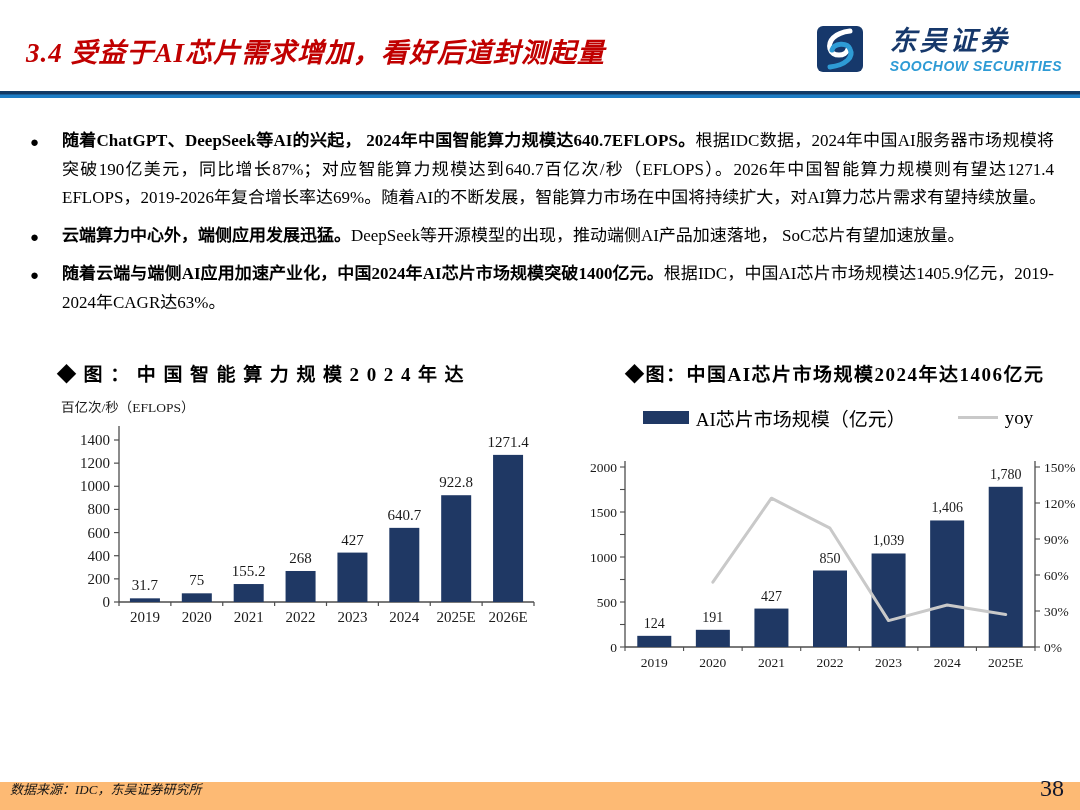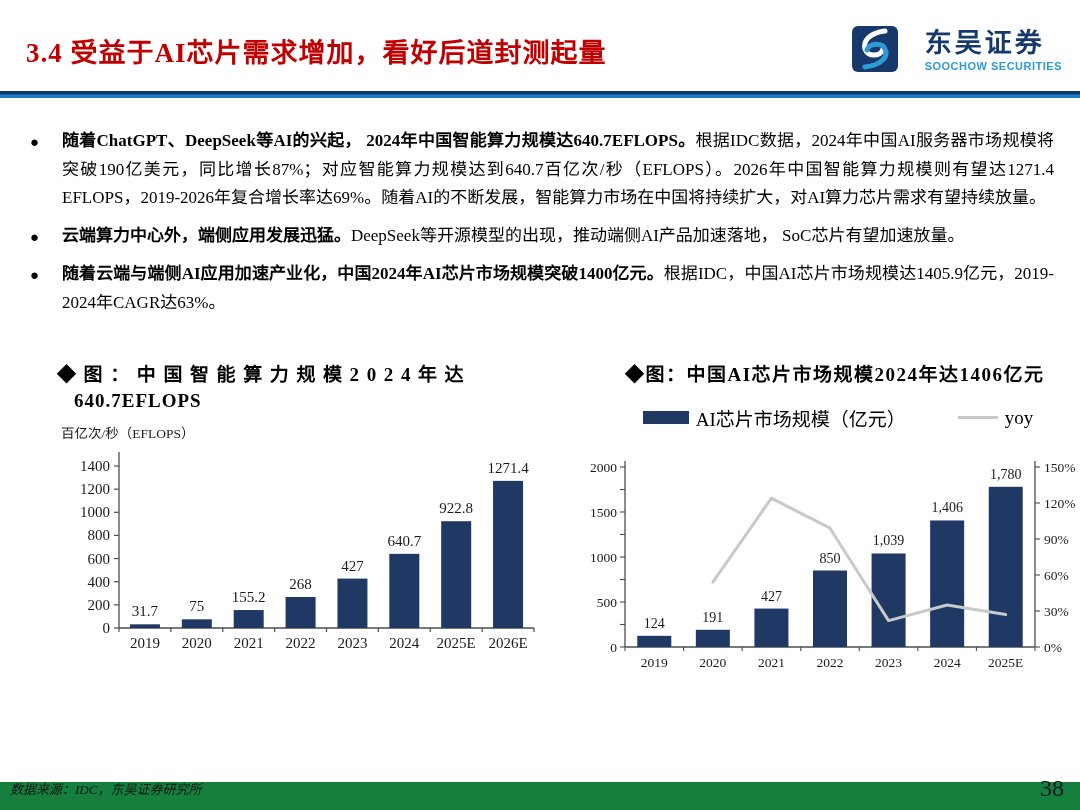--- a/index.html
+++ b/index.html
@@ -2,26 +2,26 @@
 <html lang="zh-CN"><head>
 <meta charset="utf-8">
 <style>
   * { box-sizing: border-box; }
   html,body { margin:0; padding:0; }
   body {
     width:1080px; height:810px; position:relative; overflow:hidden;
     background:#ffffff; font-family:"Liberation Serif", serif; color:#000;
   }
   
-  .header { height:91px; display:flex; align-items:center; justify-content:space-between; padding:10px 18px 0 26px; }
+  .header { height:91px; display:flex; align-items:center; justify-content:space-between; padding:10px 18px 0 26px;font-style:italic; }
   .page-title { color:#C00000; font-size:27px; font-weight:bold; letter-spacing:1px; }
   .logo { display:flex; align-items:center; gap:26px; }
   .logo-text { display:flex; flex-direction:column; }
   .logo-text .cn { color:#16386b; font-size:27px; font-weight:bold; letter-spacing:3px; line-height:1.05; }
-  .logo-text .en { color:#2E9BD5; font-size:11px; font-weight:bold; letter-spacing:0.5px; margin-top:2px; font-family:"Liberation Sans",sans-serif; }
+  .logo-text .en { color:#2E9BD5; font-size:14px; font-weight:bold; letter-spacing:0.5px; margin-top:2px; font-family:"Liberation Sans",sans-serif; }
   .rule { height:7px; background:linear-gradient(180deg,#123a66 0%,#123a66 38%,#1d7dc6 60%,#1d7dc6 100%); }
   
   .bullets { margin:29px 26px 0 30px; }
   .bullet { display:flex; margin-bottom:9px; }
   .bullet .dot { width:32px; flex:none; font-size:15px; padding-top:7px; }
   .bullet .txt { font-size:17px; line-height:1.69; text-align:justify; }
   
   .charts { display:flex; margin:42px 25px 0 25px; gap:24px; }
   .col-left  { width:492px; flex:none;margin-left:32px; }
   .col-right { width:530px; flex:none; }
@@ -30,21 +30,21 @@
   .ct-left .l2 { letter-spacing:1px; margin-left:17px; display:block; margin-top:4px; }
   .ct-right { font-size:19px; font-weight:bold; margin-left:52px; letter-spacing:1.5px; }
   .legend { display:flex; align-items:center; justify-content:center; margin-top:18px; font-size:19px; }
   .legend .item { display:flex; align-items:center; }
   .legend .bar-swatch  { width:46px; height:13px; background:#1F3864; margin-right:7px; }
   .legend .line-swatch { width:40px; height:3px;  background:#C9C9C9; margin-right:7px; }
   .legend .gap { width:52px; }
   svg.chart { display:block; margin-top:10px; }
   svg.chart text { font-family:"Liberation Serif", serif; fill:#1a1a1a; }
   
-  .footer { position:absolute; left:0; right:0; bottom:0; height:28px; background:#15803d;
+  .footer { position:absolute; left:0; right:0; bottom:0; height:28px; background:#fdba74;
             display:flex; align-items:center; justify-content:space-between; padding:0 16px 16px 10px; }
   .footer .src { font-size:13px; font-style:italic; color:#151515; }
   .footer .pg  { font-size:24px; color:#10162a; line-height:1;text-align:right; }
 </style>
 </head>
 <body>
 
 <div class="header">
   <div class="page-title">3.4 受益于AI芯片需求增加，看好后道封测起量</div>
   <div class="logo">
@@ -76,21 +76,20 @@
     <span class="dot">●</span>
     <span class="txt"><b>随着云端与端侧AI应用加速产业化，中国2024年AI芯片市场规模突破1400亿元。</b><span>根据IDC，中国AI芯片市场规模达1405.9亿元，2019-2024年CAGR达63%。</span></span>
   </div>
 </div>
 
 <div class="charts">
 
   <div class="col-left">
     <div class="ct-left">
       <span class="l1">◆图：中国智能算力规模2024年达</span>
-      <span class="l2">640.7EFLOPS</span>
     </div>
     <svg id="chart-left" class="chart" width="492" height="242">
       <text x="4" y="16" font-size="13.5">百亿次/秒（EFLOPS）</text>
     <line x1="62" y1="30" x2="62" y2="206" stroke="#4d4d4d" stroke-width="1.3"></line>
         <line x1="62" y1="206" x2="477" y2="206" stroke="#4d4d4d" stroke-width="1.3"></line>
         <line x1="57" y1="206" x2="62" y2="206" stroke="#4d4d4d" stroke-width="1.2"></line>
         <text x="53" y="211" font-size="15" text-anchor="end" font-weight="normal">0</text>
         <line x1="57" y1="182.85714285714286" x2="62" y2="182.85714285714286" stroke="#4d4d4d" stroke-width="1.2"></line>
         <text x="53" y="187.85714285714286" font-size="15" text-anchor="end" font-weight="normal">200</text>
         <line x1="57" y1="159.71428571428572" x2="62" y2="159.71428571428572" stroke="#4d4d4d" stroke-width="1.2"></line>

